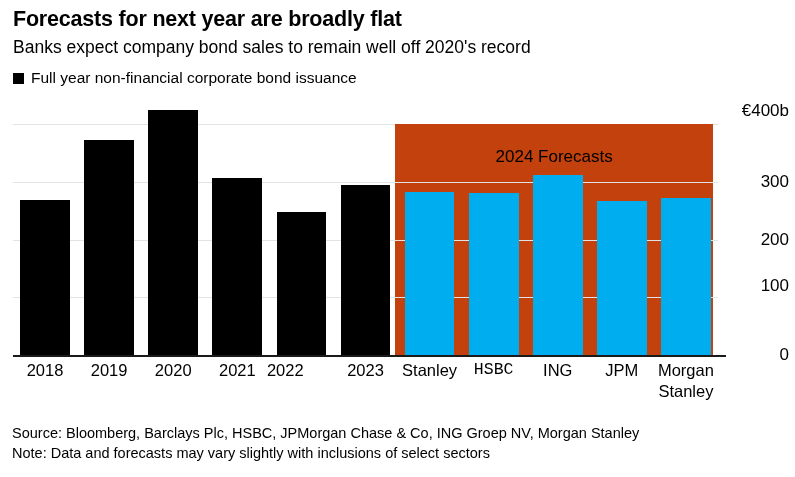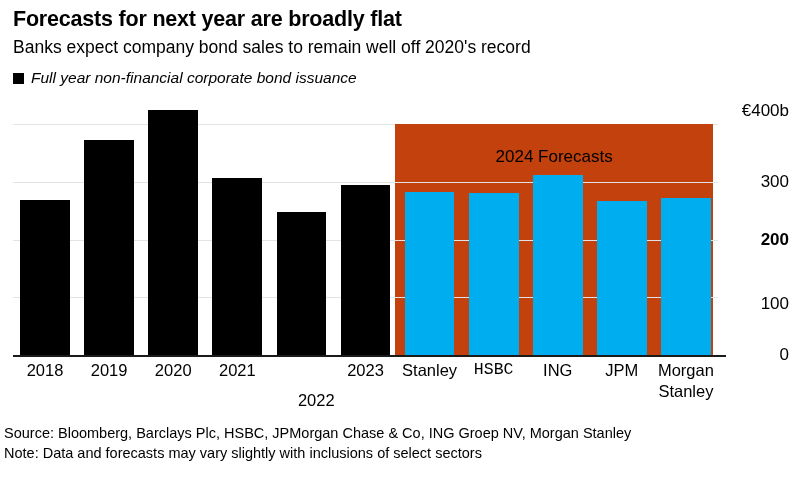--- a/index.html
+++ b/index.html
@@ -42,21 +42,20 @@
     font-weight: normal;
     line-height: 23px;
     margin: 4px 0 0 0;
     white-space: nowrap;
   }
   .legend {
     margin-top: 10px;
     display: flex;
     align-items: center;
     gap: 7px;
-    font-style: italic;
   }
   .legend-swatch {
     width: 11px;
     height: 11px;
     background: #000000;
     display: inline-block;
   }
   .legend-label {
     font-size: 15.5px;
     line-height: 18px;
@@ -151,21 +150,21 @@
     position: absolute;
     top: 0;
     text-align: center;
     font-size: 16.5px;
     line-height: 20.5px;
   }
 
   
   .footer {
     position: absolute;
-    left: 4px;
+    left: 12px;
     top: 424px;
     right: 8px;
   }
   .footer-line {
     font-size: 14.5px;
     line-height: 19.5px;
     white-space: nowrap;
   }
 </style>
 </head>
@@ -201,40 +200,40 @@
         <div class="bar" style="left: 648.119px; width: 49.6705px; height: 157.08px; background: rgb(0, 174, 239);"></div>
       </div>
   <div class="gridline" style="top: 173.25px; background: rgb(227, 227, 227);"></div>
       <div class="gridline" style="top: 115.5px; background: rgb(227, 227, 227);"></div>
       <div class="gridline" style="top: 57.75px; background: rgb(227, 227, 227);"></div>
     </div>
   <div class="axis-line"></div>
 
   <div class="ylabels">
       <div class="ylabel" style="top: 346px;">0</div>
-      <div class="ylabel" style="top: 295px;">100</div>
-      <div class="ylabel" style="top: 230.5px; font-weight: bold;">200</div>
+      <div class="ylabel" style="top: 277px;">100</div>
+      <div class="ylabel" style="top: 230.5px;">200</div>
       <div class="ylabel" style="top: 172.75px;">300</div>
       <div class="ylabel" style="top: 102px;">€400b</div>
     </div>
 
   <div class="xlabels">
       <div class="xlabel" style="left: -10.2545px; width: 84.6px; text-align: center;">
         <div>2018</div>
       </div>
       <div class="xlabel" style="left: 53.8364px; width: 84.6px;">
         <div>2019</div>
       </div>
       <div class="xlabel" style="left: 117.927px; width: 84.6px;">
         <div>2020</div>
       </div>
       <div class="xlabel" style="left: 182.018px; width: 84.6px;">
         <div>2021</div>
       </div>
-      <div class="xlabel" style="left: 261px; width: 84.6px; margin-top: 30px;">
+      <div class="xlabel" style="left: 230px; width: 84.6px;">
         <div>2022</div>
       </div>
       <div class="xlabel" style="left: 310.2px; width: 84.6px;">
         <div>2023</div>
       </div>
       <div class="xlabel" style="left: 374.291px; width: 84.6px;">
         <div>Stanley</div>
       </div>
       <div class="xlabel" style="left: 438.382px; width: 84.6px; font-family: Liberation Mono, monospace;">
         <div>HSBC</div>

